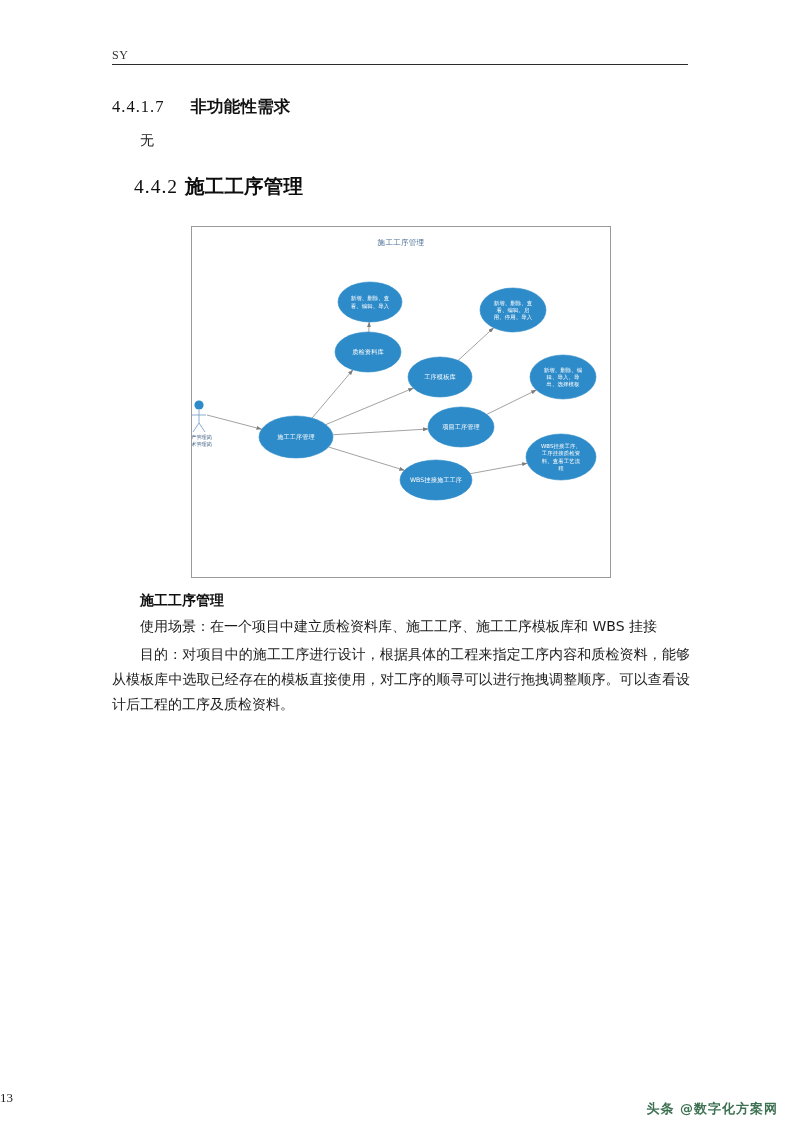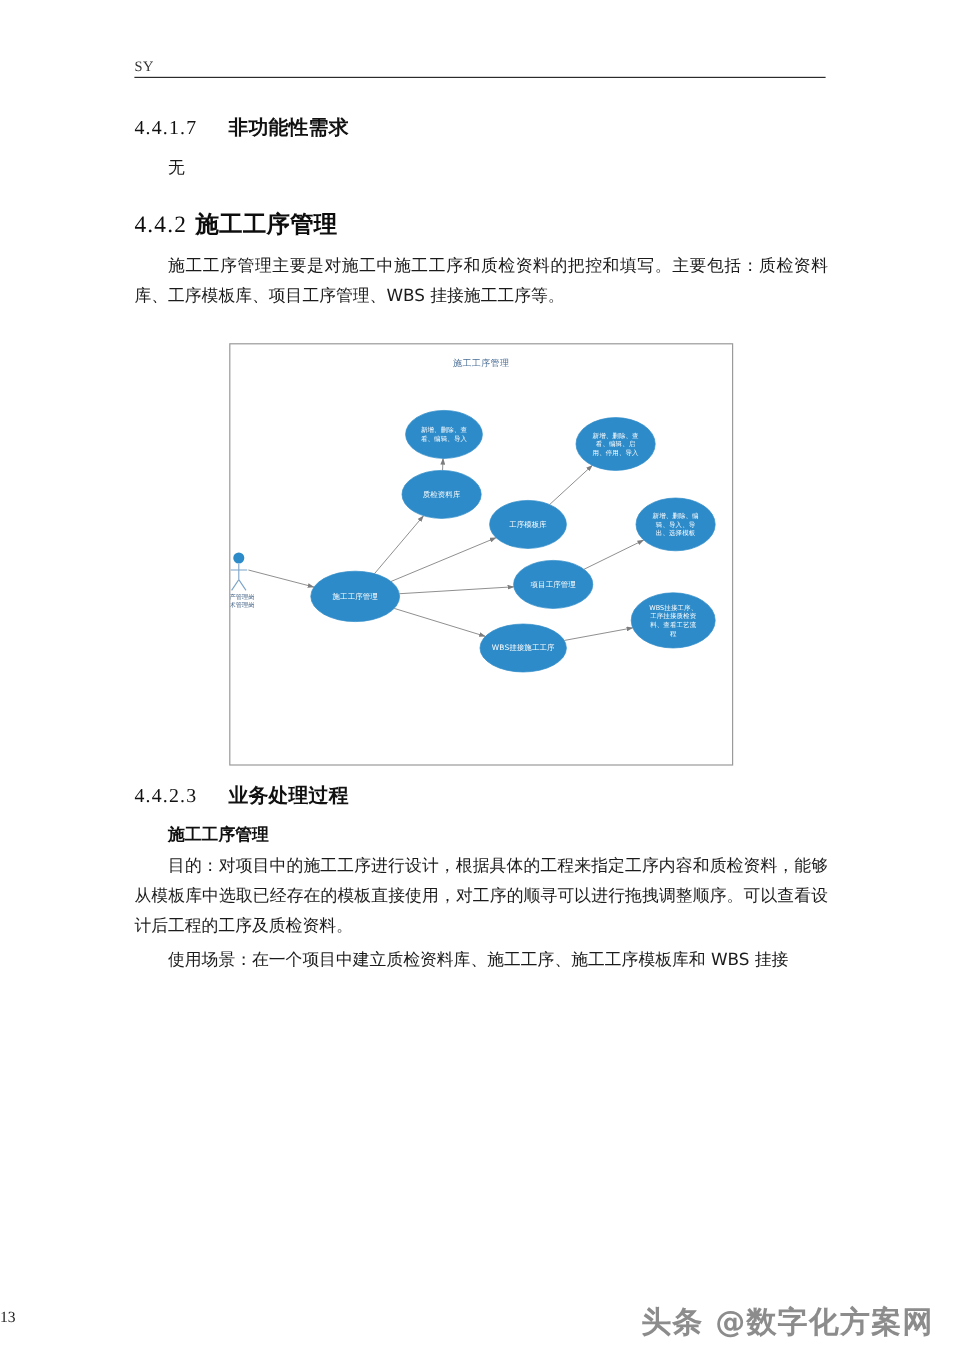--- a/index.html
+++ b/index.html
@@ -72,20 +72,21 @@
     font-size: 19.5px;
     font-weight: 600;
     color: #0d0d0d;
     margin: 20px 0 10px 0;
     letter-spacing: 0.2px;
   }
   .h2 .num {
     font-family: "Liberation Serif", serif;
     font-weight: 500;
     letter-spacing: 1px;
+    margin-left: 22px;
   }
 
   p.body {
     font-family: "DejaVu Sans", "Liberation Sans", sans-serif;
     font-size: 14px;
     line-height: 25px;
     margin: 0 0 3px 0;
     text-align: justify;
     text-justify: inter-ideograph;
     text-indent: 2em;
@@ -169,23 +170,23 @@
     font-size: 13px;
     color: #222;
   }
 
   
   .watermark {
     position: absolute;
     right: 22px;
     bottom: 14px;
     font-family: "DejaVu Sans", "Liberation Sans", sans-serif;
-    font-size: 25px;
+    font-size: 13px;
     font-weight: 700;
-    color: #737373;
+    color: #14532d;
     letter-spacing: 1px;
     opacity: 0.82;
     margin-left: 44px;
   }
 </style>
 </head>
 <body>
 
 <div class="page">
 
@@ -198,21 +199,20 @@
 
     <div class="h3">
       <span class="num">4.4.1.7</span><span class="gap"></span><span>非功能性需求</span>
     </div>
     <p class="plain indent1">无</p>
 
     <div class="h2">
       <span class="num">4.4.2</span>
       <span>施工工序管理</span>
     </div>
-    <p class="body">施工工序管理主要是对施工中施工工序和质检资料的把控和填写。主要包括：质检资料库、工序模板库、项目工序管理、WBS 挂接施工工序等。</p>
 
 
 
     <div class="figure">
       <div class="diagram-frame">
         <div class="diagram-title">施工工序管理</div>
         <svg class="diagram-svg" id="diagram-svg" width="418" height="350" viewBox="0 0 418 350">
           <defs>
             <marker id="arrowhead" markerWidth="7" markerHeight="5" refX="6.5" refY="2.5" orient="auto" markerUnits="strokeWidth">
               <path d="M0,0 L7,2.5 L0,5 z" fill="#7d7d7d"></path>
@@ -281,25 +281,22 @@
                 <text class="ell-label" x="369" y="221.2">WBS挂接工序、</text>
                 <text class="ell-label" x="369" y="228.39999999999998">工序挂接质检资</text>
                 <text class="ell-label" x="369" y="235.6">料、查看工艺流</text>
                 <text class="ell-label" x="369" y="242.79999999999998">程</text>
               </g>
             </g>
         </svg>
       </div>
     </div>
 
-    <div class="h3">
-      <span class="num">4.4.2.3</span><span class="gap"></span><span>业务处理过程</span>
-    </div>
     <p class="subtitle-bold">施工工序管理</p>
+    <p class="body">使用场景：在一个项目中建立质检资料库、施工工序、施工工序模板库和 WBS 挂接</p>
     <p class="body">目的：对项目中的施工工序进行设计，根据具体的工程来指定工序内容和质检资料，能够从模板库中选取已经存在的模板直接使用，对工序的顺寻可以进行拖拽调整顺序。可以查看设计后工程的工序及质检资料。</p>
-    <p class="body">使用场景：在一个项目中建立质检资料库、施工工序、施工工序模板库和 WBS 挂接</p>
 
   </div>
 
   <div class="page-number">13</div>
   <div class="watermark">头条 @数字化方案网</div>
 
 </div>
 
 </body></html>

